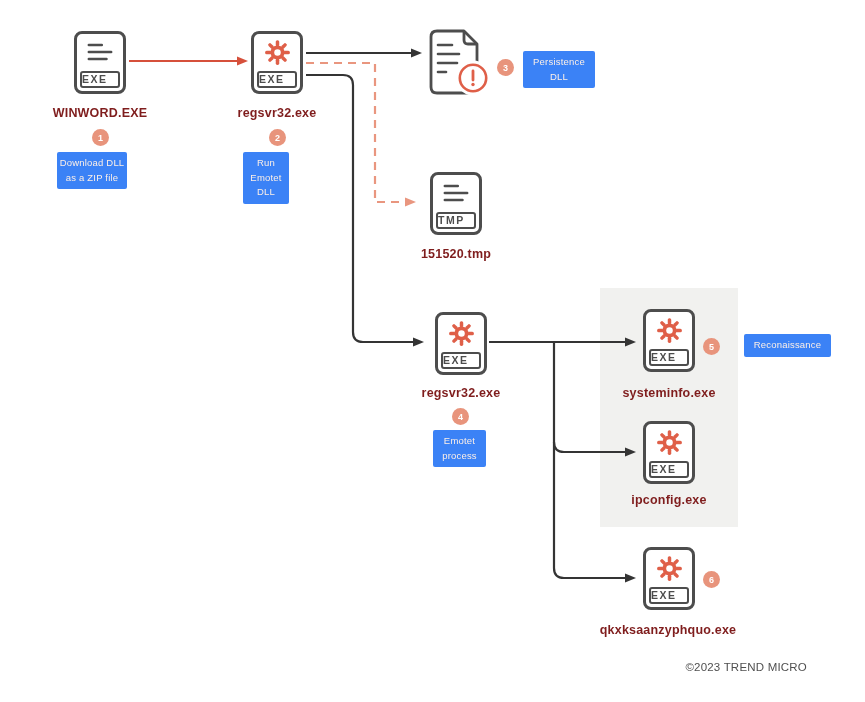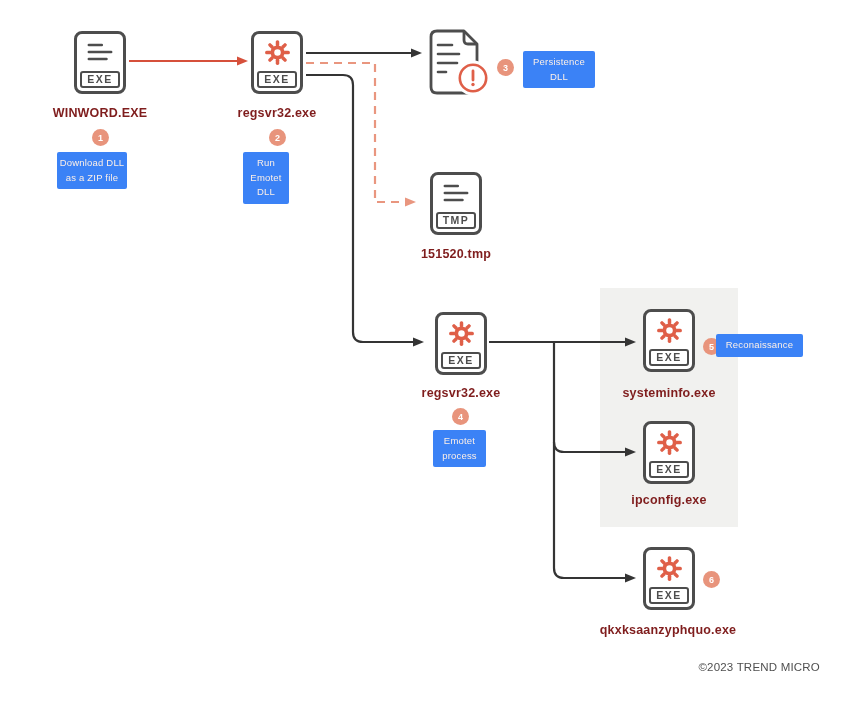--- a/index.html
+++ b/index.html
@@ -10,37 +10,37 @@
   .panel { position:absolute; left:600px; top:288px; width:138px; height:239px; background:#f1f1ef; }
 
   .connectors { position:absolute; left:0; top:0; z-index:1; }
 
   .file-icon { position:absolute; width:52px; height:63px; background:#fff;
                border:3px solid #4d4d4d; border-radius:8px; display:flex;
                flex-direction:column; z-index:2; }
   .file-body { flex:1; display:flex; align-items:center; justify-content:center; }
   .file-tag  { margin:0 3px 3px 3px; border:2px solid #4d4d4d; border-radius:3px;
                font-size:10.5px; font-weight:700; letter-spacing:1.5px; color:#4d4d4d;
-               text-align:center; padding:1px 0; line-height:11px; }
+               padding:1px 0; line-height:11px; }
 
   .dll-icon { position:absolute; z-index:2; }
 
   .node-label { position:absolute; width:200px; text-align:center; font-size:12.5px;
                 font-weight:700; color:#7f1d1d; letter-spacing:0.2px; z-index:3; }
 
   .badge { position:absolute; width:17px; height:17px; border-radius:50%;
            background:#e8947c; color:#fff; font-size:9px; font-weight:700;
            display:flex; align-items:center; justify-content:center; z-index:3; }
 
   .step-box { position:absolute; background:#3b82f6; color:#fcefe7; font-size:9.5px;
               line-height:1.55; text-align:center; padding:4px 2px; border-radius:2px;
               letter-spacing:0.2px; z-index:3; }
   .step-box span { display:block; }
 
-  .footer { position:absolute; right:45px; top:661px; font-size:11.5px; color:#4f4f4f;
+  .footer { position:absolute; right:58px; top:661px; font-size:11.5px; color:#4f4f4f;
             letter-spacing:0.2px; z-index:3; }
 
   .defs-svg { position:absolute; width:0; height:0; overflow:hidden; }
 </style>
 </head>
 <body>
 
 <svg class="defs-svg" aria-hidden="true">
   <symbol id="gear" viewBox="0 0 24 24">
     <g fill="#DF5F48">
@@ -193,20 +193,20 @@
     <span>DLL</span>
   </div>
   <div class="step-box" style="left:523px;top:51px;width:72px">
     <span>Persistence</span>
     <span>DLL</span>
   </div>
   <div class="step-box" style="left:433px;top:430px;width:53px">
     <span>Emotet</span>
     <span>process</span>
   </div>
-  <div class="step-box" style="left:716px;top:334px;width:87px">
+  <div class="step-box" style="left:744px;top:334px;width:87px">
     <span>Reconaissance</span>
     <span></span>
   </div>
 
   <div class="footer">©2023 TREND MICRO</div>
 
 </div>
 
 </body></html>

